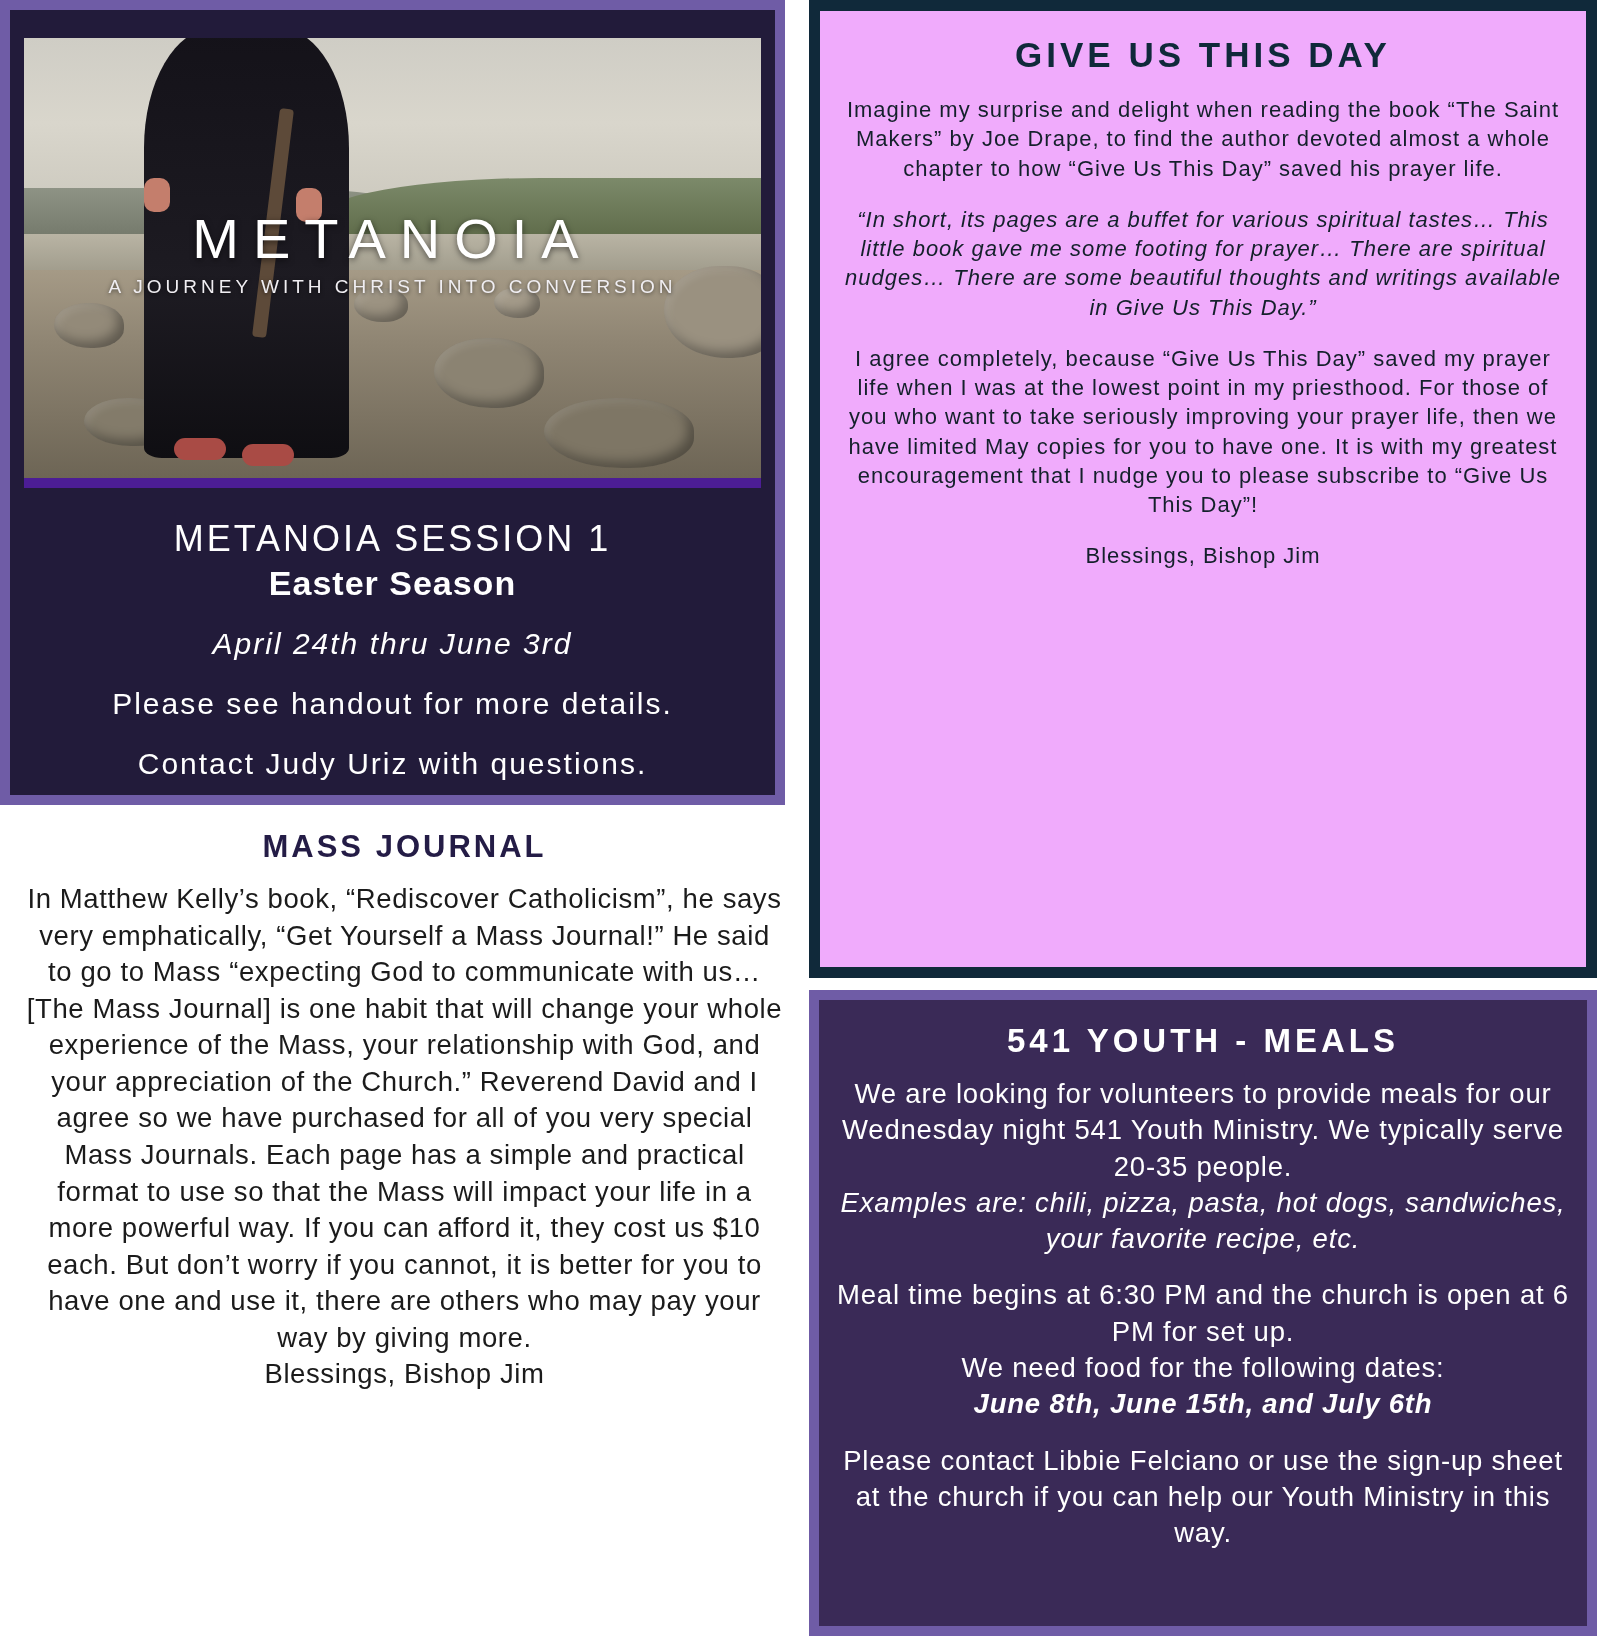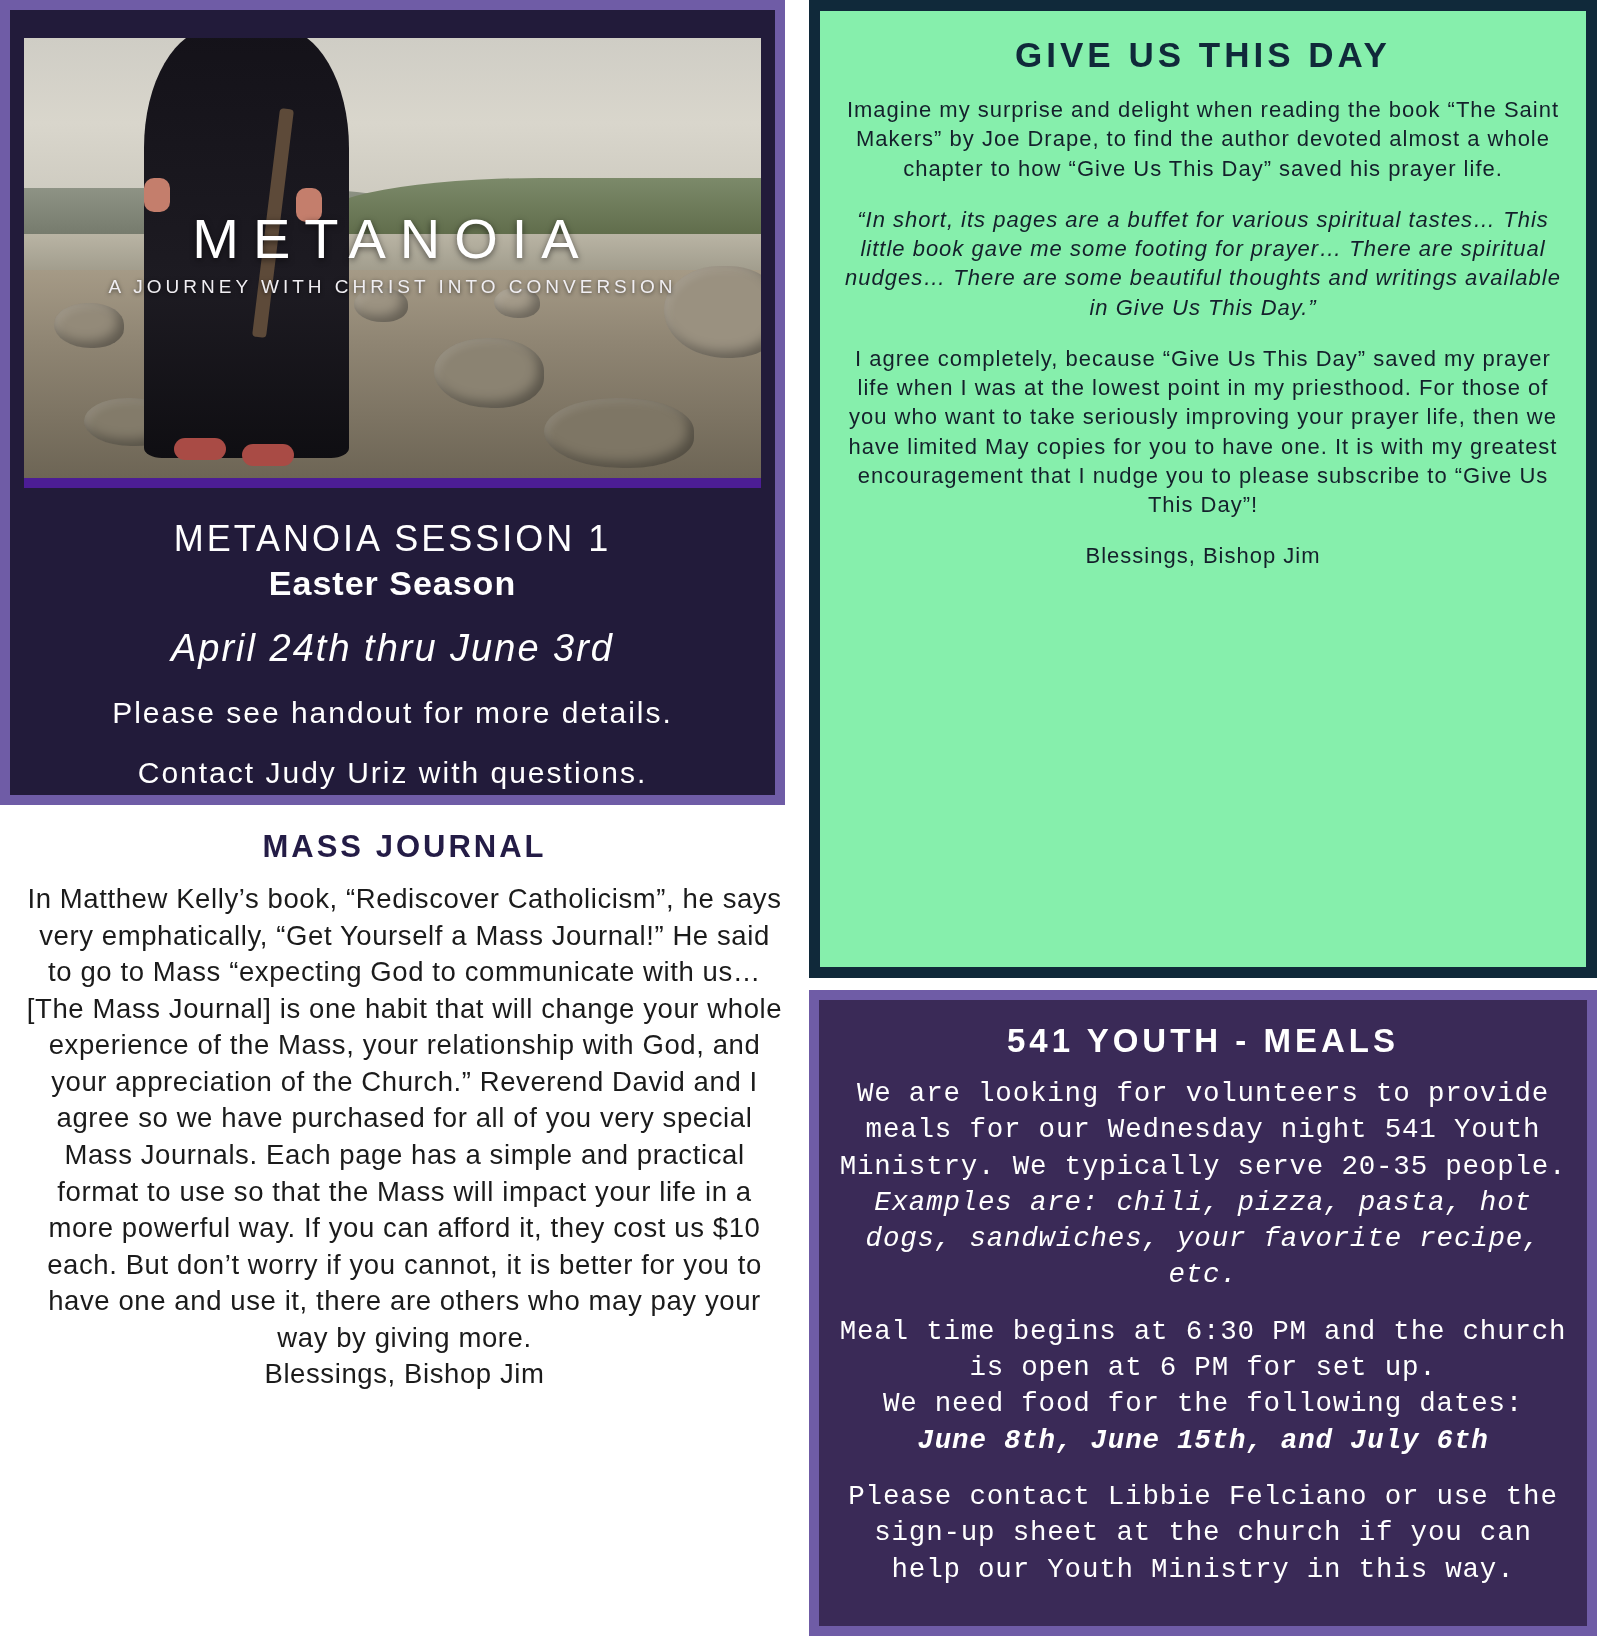--- a/index.html
+++ b/index.html
@@ -127,21 +127,21 @@
     letter-spacing: 3px;
     line-height: 1.25;
   }
   .m-line2 {
     font-size: 34px;
     letter-spacing: 1px;
     line-height: 1.3;
     font-weight: bold;
   }
   .m-line3 {
-    font-size: 38px;
+    font-size: 30px;
     font-style: italic;
     letter-spacing: 2px;
     margin-top: 22px;
   }
   .m-line4 {
     font-size: 30px;
     letter-spacing: 2px;
     margin-top: 26px;
     text-align: center;
   }
@@ -195,21 +195,21 @@
     position: absolute;
     left: 9px; top: 0;
     width: 788px;
     height: 978px;
     background: #10293a;
     padding: 11px;
   }
   #gutd-inner {
     width: 100%;
     height: 100%;
-    background: #86efac;
+    background: #f0abfc;
     padding: 18px 22px;
   }
   #gutd-heading {
     text-align: center;
     color: #10293a;
     font-size: 35px;
     font-weight: bold;
     letter-spacing: 4px;
     margin: 6px 0 20px 0;
   }
@@ -250,21 +250,20 @@
     letter-spacing: 4px;
     margin: 6px 0 16px 0;
   }
   .youth-p {
     text-align: center;
     color: #ffffff;
     font-size: 27.5px;
     line-height: 1.32;
     letter-spacing: .8px;
     margin: 0 0 20px 0;
-    font-family: Liberation Mono, monospace;
   }
   .youth-p.italic { font-style: italic; }
   .youth-dates { font-style: italic; font-weight: bold; }
   .nomargin { margin-bottom: 0; }
 </style>
 </head>
 <body>
 
 <div id="page">
 

